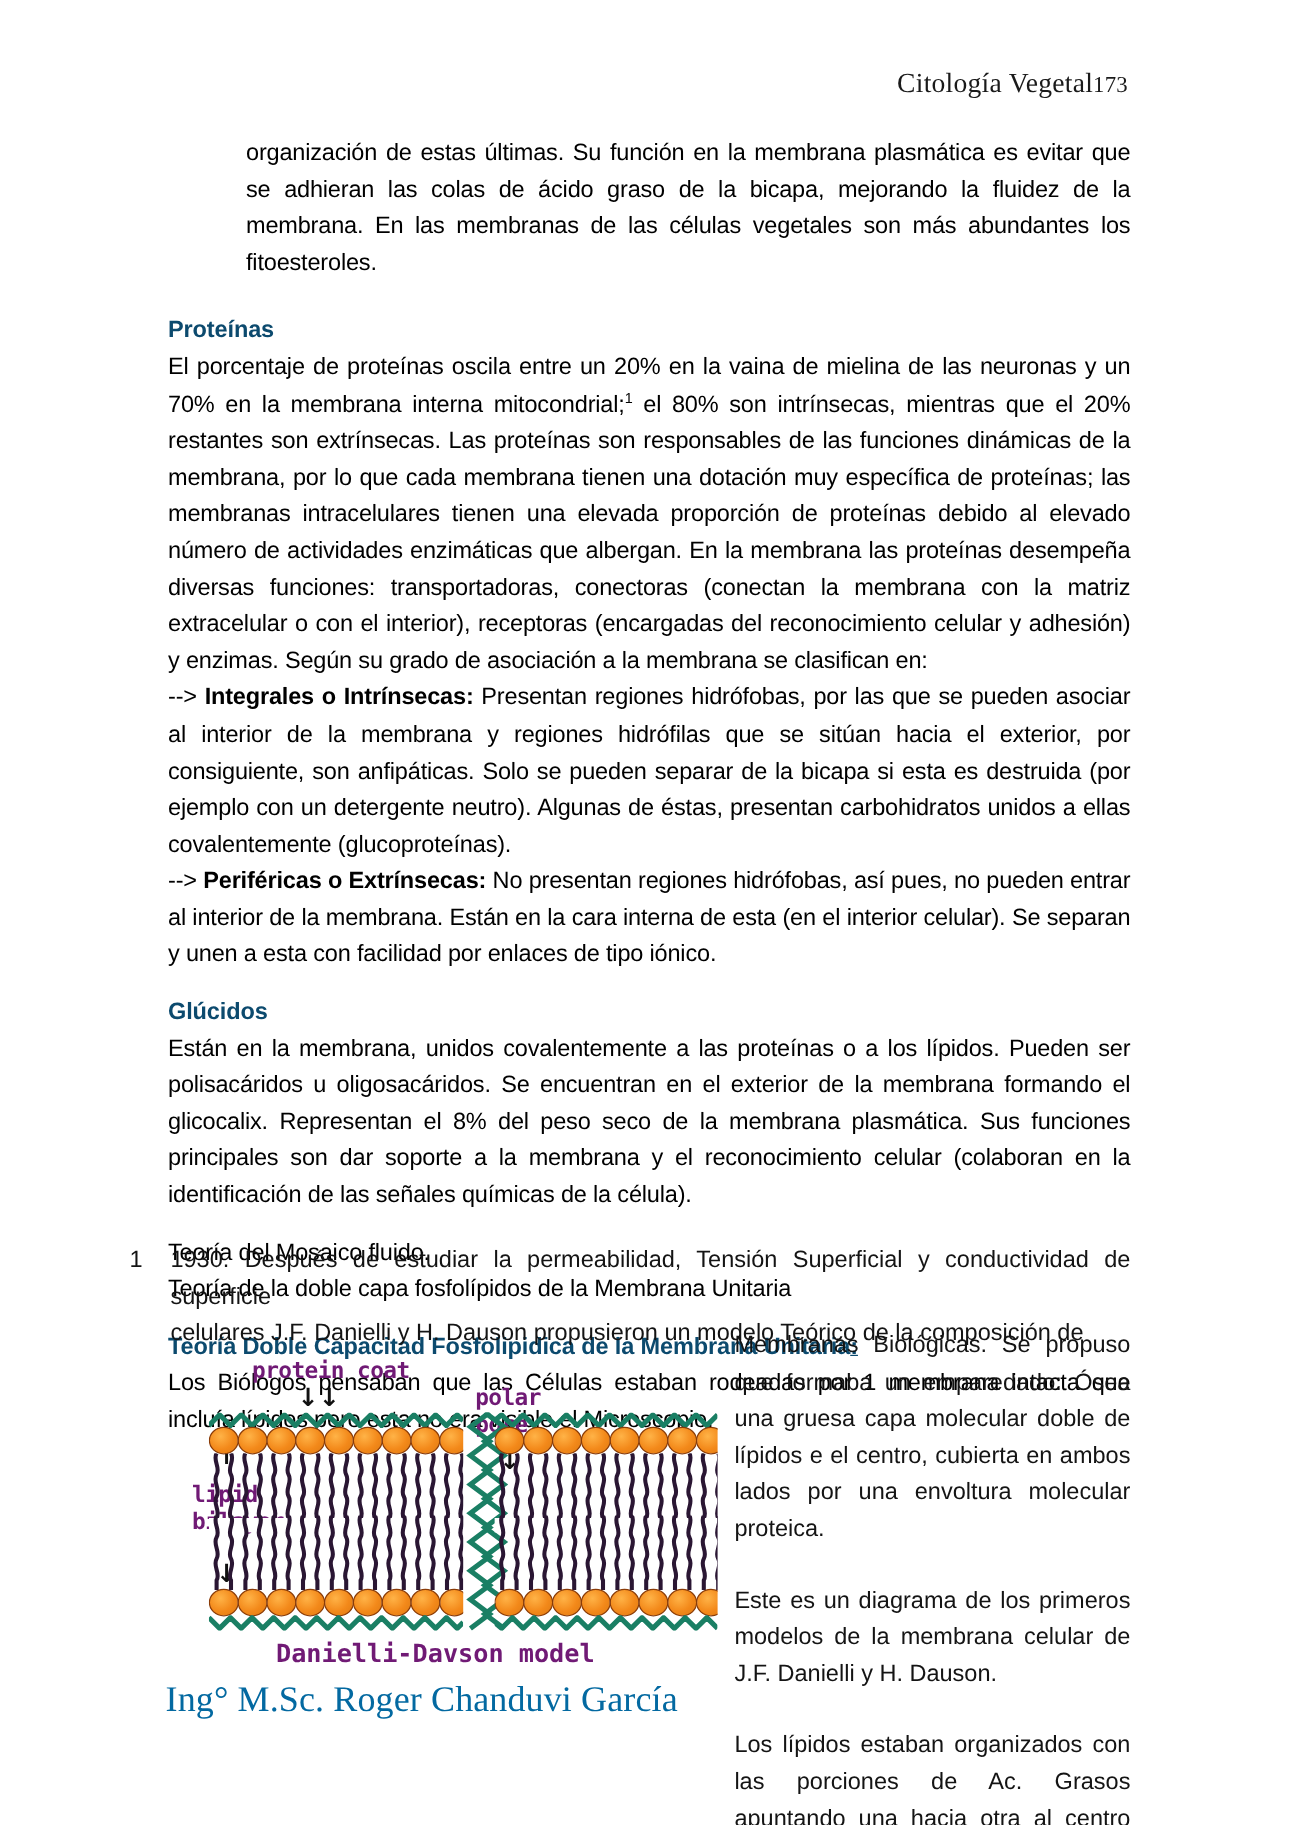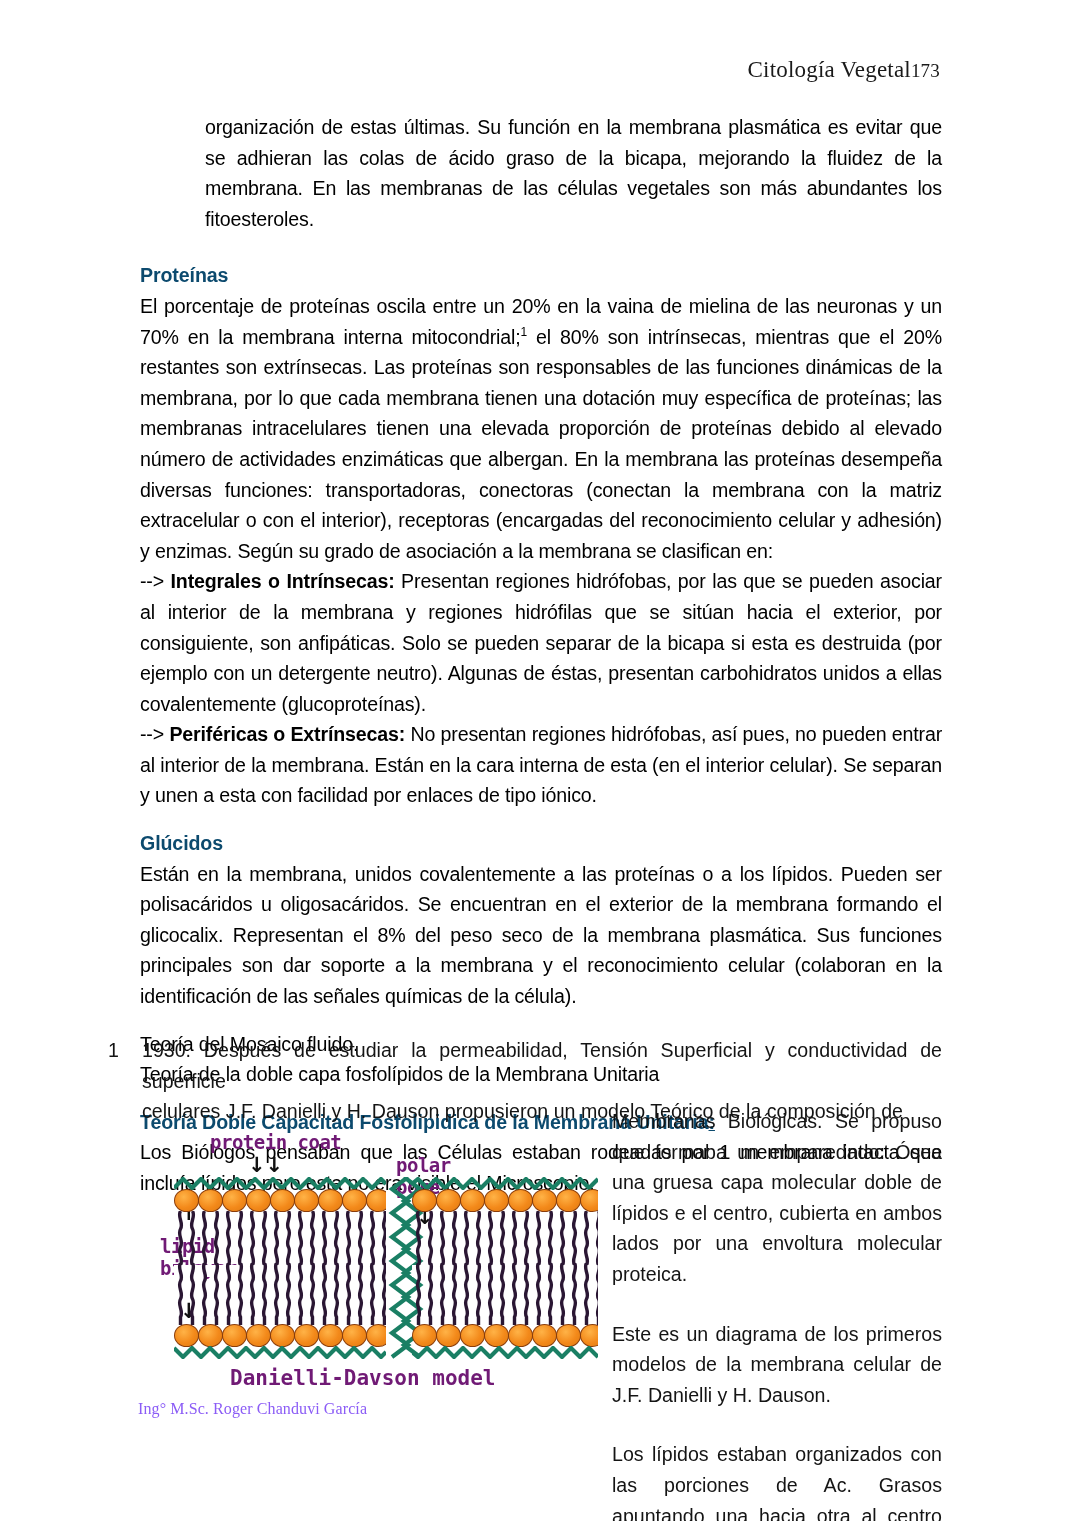--- a/index.html
+++ b/index.html
@@ -233,22 +233,22 @@
     height: 12px;
     background: #ffffff;
   }
 
   
   .signature {
     position: absolute;
     left: 138px;
     top: 1400px;
     font-family: "Liberation Serif", serif;
-    font-size: 16px;
-    color: #8b5cf6;
+    font-size: 30px;
+    color: #0369a1;
     letter-spacing: .1px;
   }
 </style>
 </head>
 <body>
 
 <div class="page">
 
   <div class="runhead">
     <span>Citología Vegetal</span>

